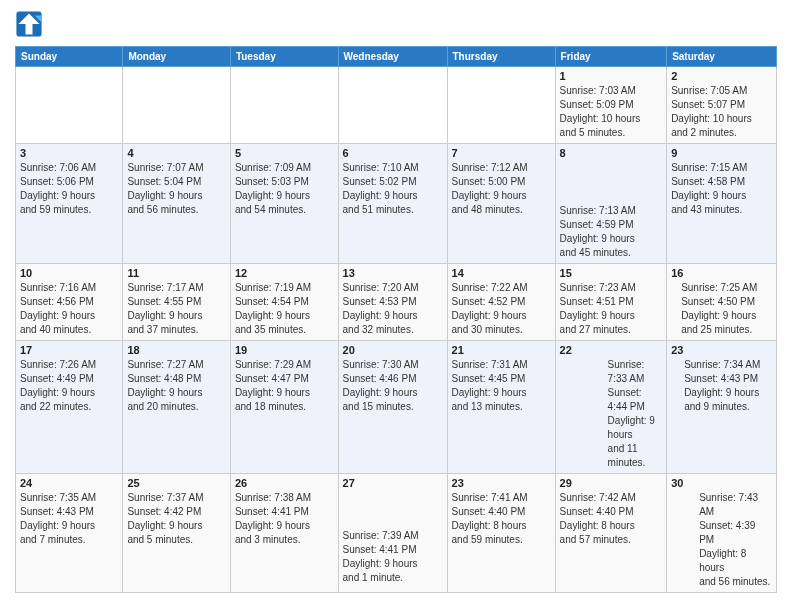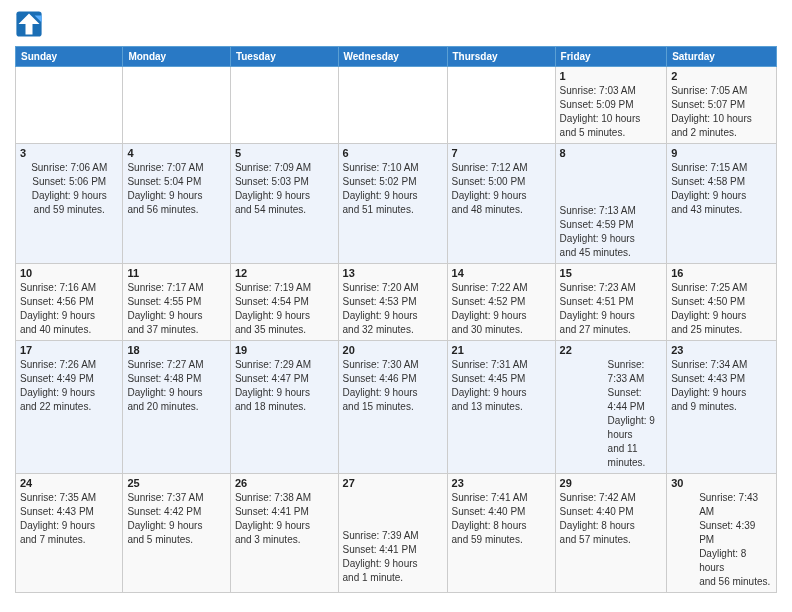--- a/index.html
+++ b/index.html
@@ -147,21 +147,21 @@
             <span class="day-num">2</span>
             <div class="day-info" style="white-space: pre-line;">Sunrise: 7:05 AM
 Sunset: 5:07 PM
 Daylight: 10 hours
 and 2 minutes.</div>
           </td>
         </tr>
         <tr>
           <td>
             <span class="day-num">3</span>
-            <div class="day-info" style="white-space: pre-line; text-align: center;">Sunrise: 7:06 AM
+            <div class="day-info" style="white-space: pre-line;">Sunrise: 7:06 AM
 Sunset: 5:06 PM
 Daylight: 9 hours
 and 59 minutes.</div>
           </td>
           <td>
             <span class="day-num">4</span>
             <div class="day-info" style="white-space: pre-line;">Sunrise: 7:07 AM
 Sunset: 5:04 PM
 Daylight: 9 hours
 and 56 minutes.</div>
@@ -240,21 +240,21 @@
           </td>
           <td>
             <span class="day-num">15</span>
             <div class="day-info" style="white-space: pre-line;">Sunrise: 7:23 AM
 Sunset: 4:51 PM
 Daylight: 9 hours
 and 27 minutes.</div>
           </td>
           <td>
             <span class="day-num">16</span>
-            <div class="day-info" style="white-space: pre-line;">Sunrise: 7:25 AM
+            <div class="day-info" style="white-space: pre-line; margin-left: 10px;">Sunrise: 7:25 AM
 Sunset: 4:50 PM
 Daylight: 9 hours
 and 25 minutes.</div>
           </td>
         </tr>
         <tr>
           <td>
             <span class="day-num">17</span>
             <div class="day-info" style="white-space: pre-line;">Sunrise: 7:26 AM
 Sunset: 4:49 PM
@@ -291,21 +291,21 @@
           </td>
           <td>
             <span class="day-num">22</span>
             <div class="day-info" style="white-space: pre-line; margin-left: 48px;">Sunrise: 7:33 AM
 Sunset: 4:44 PM
 Daylight: 9 hours
 and 11 minutes.</div>
           </td>
           <td>
             <span class="day-num">23</span>
-            <div class="day-info" style="white-space: pre-line;">Sunrise: 7:34 AM
+            <div class="day-info" style="white-space: pre-line; margin-left: 13px;">Sunrise: 7:34 AM
 Sunset: 4:43 PM
 Daylight: 9 hours
 and 9 minutes.</div>
           </td>
         </tr>
         <tr>
           <td>
             <span class="day-num">24</span>
             <div class="day-info" style="white-space: pre-line;">Sunrise: 7:35 AM
 Sunset: 4:43 PM

